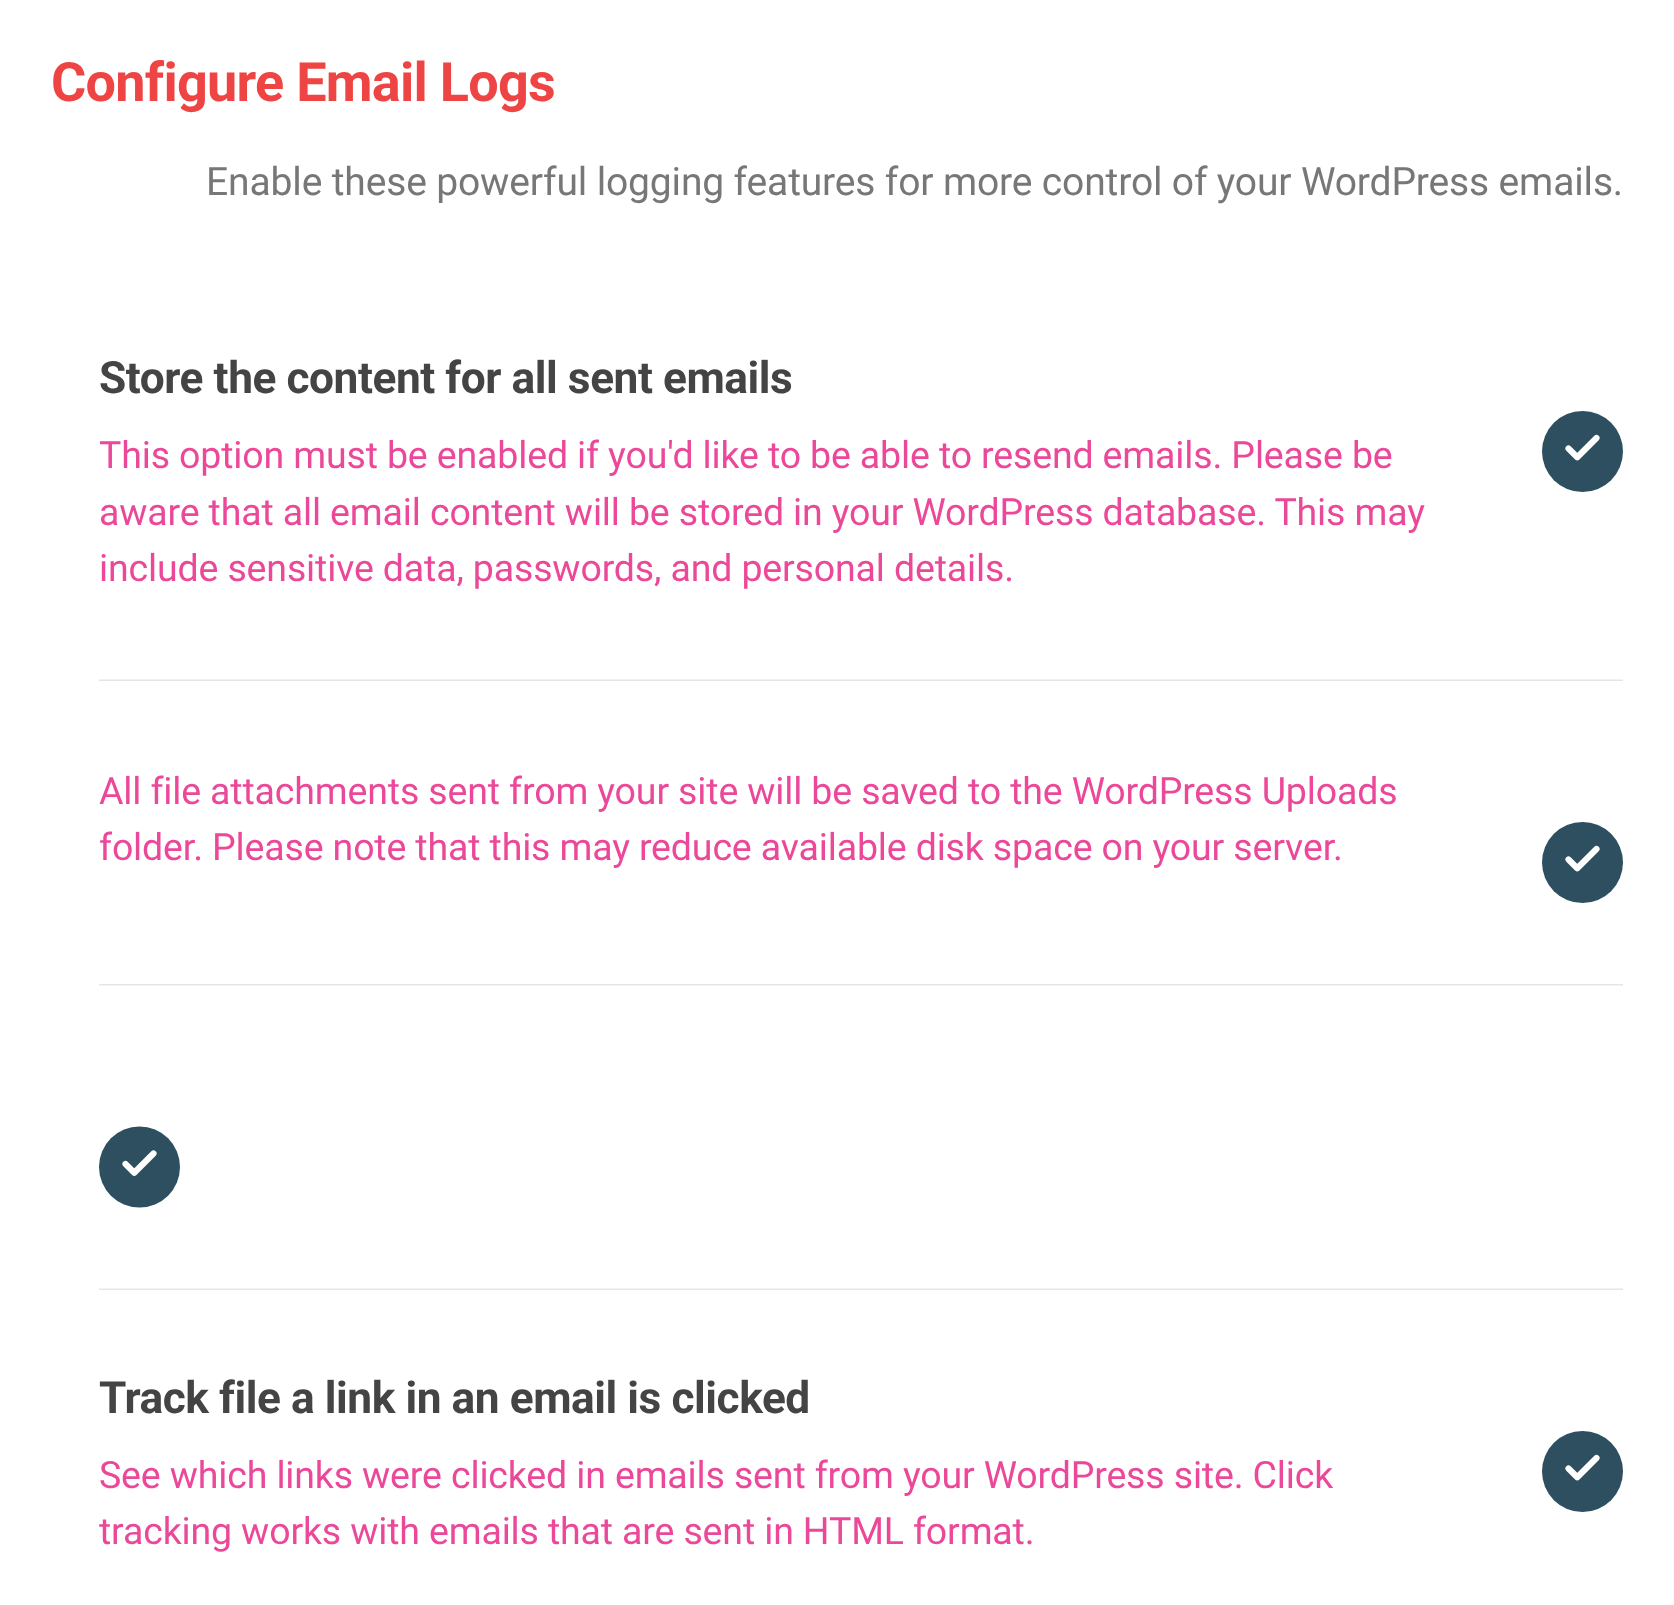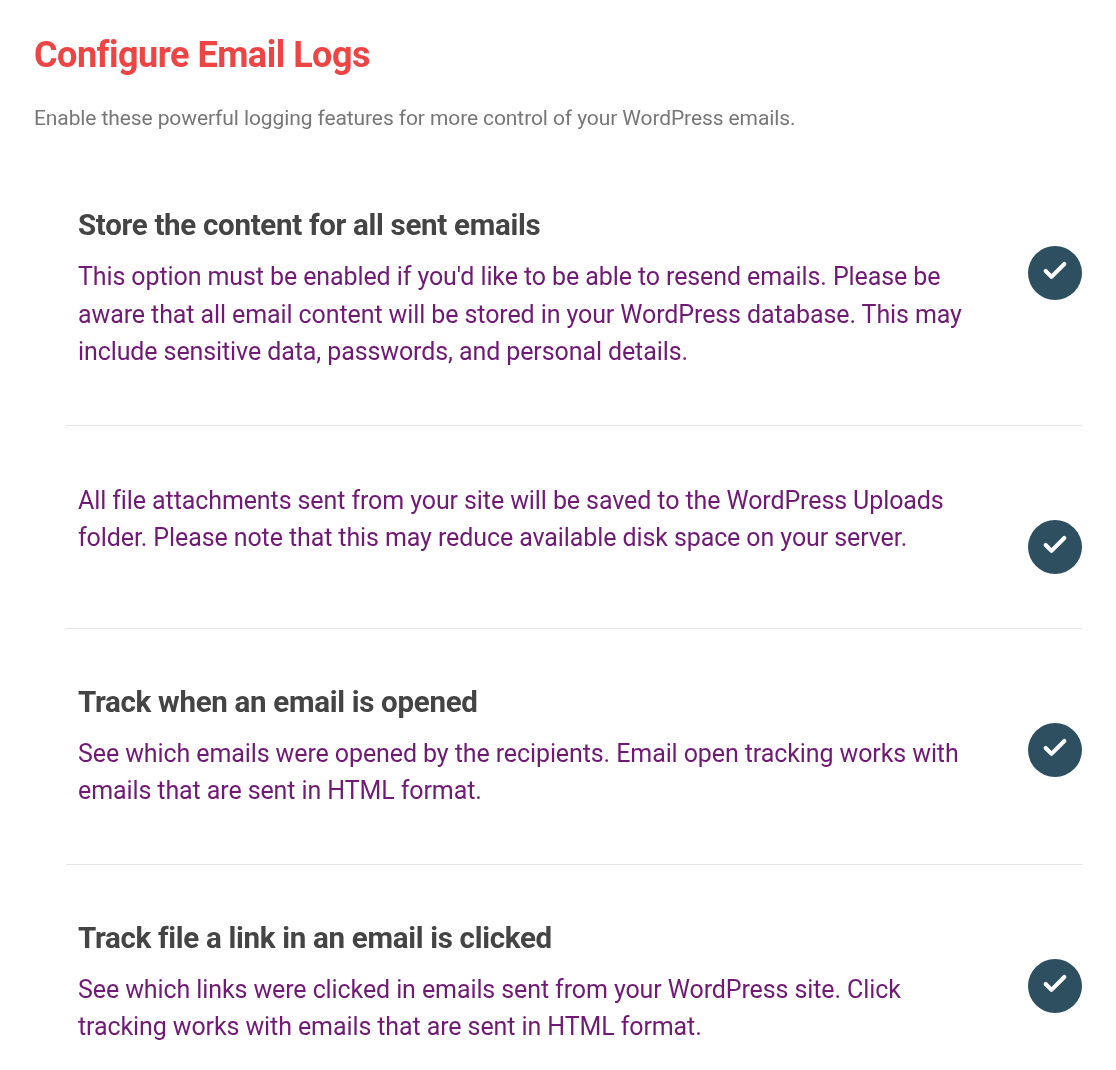--- a/index.html
+++ b/index.html
@@ -15,30 +15,31 @@
       width: 1116px;
     }
     .page-title {
       font-size: 36px;
       font-weight: 700;
       color: #ef4444;
       letter-spacing: -0.5px;
       margin-bottom: 28px;
     }
     .page-subtitle {
-      font-size: 21px;
+      font-size: 26px;
       color: #777;
       line-height: 1.4;
-      margin-bottom: 75px;
+      margin-bottom: 96px;
       letter-spacing: -0.1px;
+      text-align: right;
     }
     .option {
       display: flex;
       align-items: flex-start;
-      justify-content: flex-end;
+      justify-content: space-between;
       padding-bottom: 54px;
       margin-bottom: 56px;
       border-bottom: 1px solid #e5e5e5;
       gap: 40px;
       margin-left: 32px;
     }
     .option:last-child {
       border-bottom: none;
       margin-bottom: 0;
     }
@@ -48,21 +49,21 @@
     }
     .option-title {
       font-size: 29.5px;
       font-weight: 700;
       color: #444;
       margin-bottom: 16px;
       letter-spacing: -0.3px;
     }
     .option-desc {
       font-size: 25px;
-      color: #701a75;
+      color: #ec4899;
       line-height: 1.5;
       letter-spacing: -0.1px;
     }
     .toggle {
       width: 54px;
       height: 54px;
       border-radius: 50%;
       background: #2d4f60;
       display: flex;
       align-items: center;
@@ -108,24 +109,20 @@
   <div class="toggle">
     <span>
       <svg viewBox="0 0 24 24">
           <polyline points="4 12 9 17 20 6"></polyline>
         </svg>
     </span>
   </div>
 </div>
 
 <div class="option">
-  <div class="option-text">
-    <h2 class="option-title">Track when an email is opened</h2>
-    <p class="option-desc">See which emails were opened by the recipients. Email open tracking works with emails that are sent in HTML format.</p>
-  </div>
   <div class="toggle">
     <span>
       <svg viewBox="0 0 24 24">
           <polyline points="4 12 9 17 20 6"></polyline>
         </svg>
     </span>
   </div>
 </div>
 
 <div class="option">

